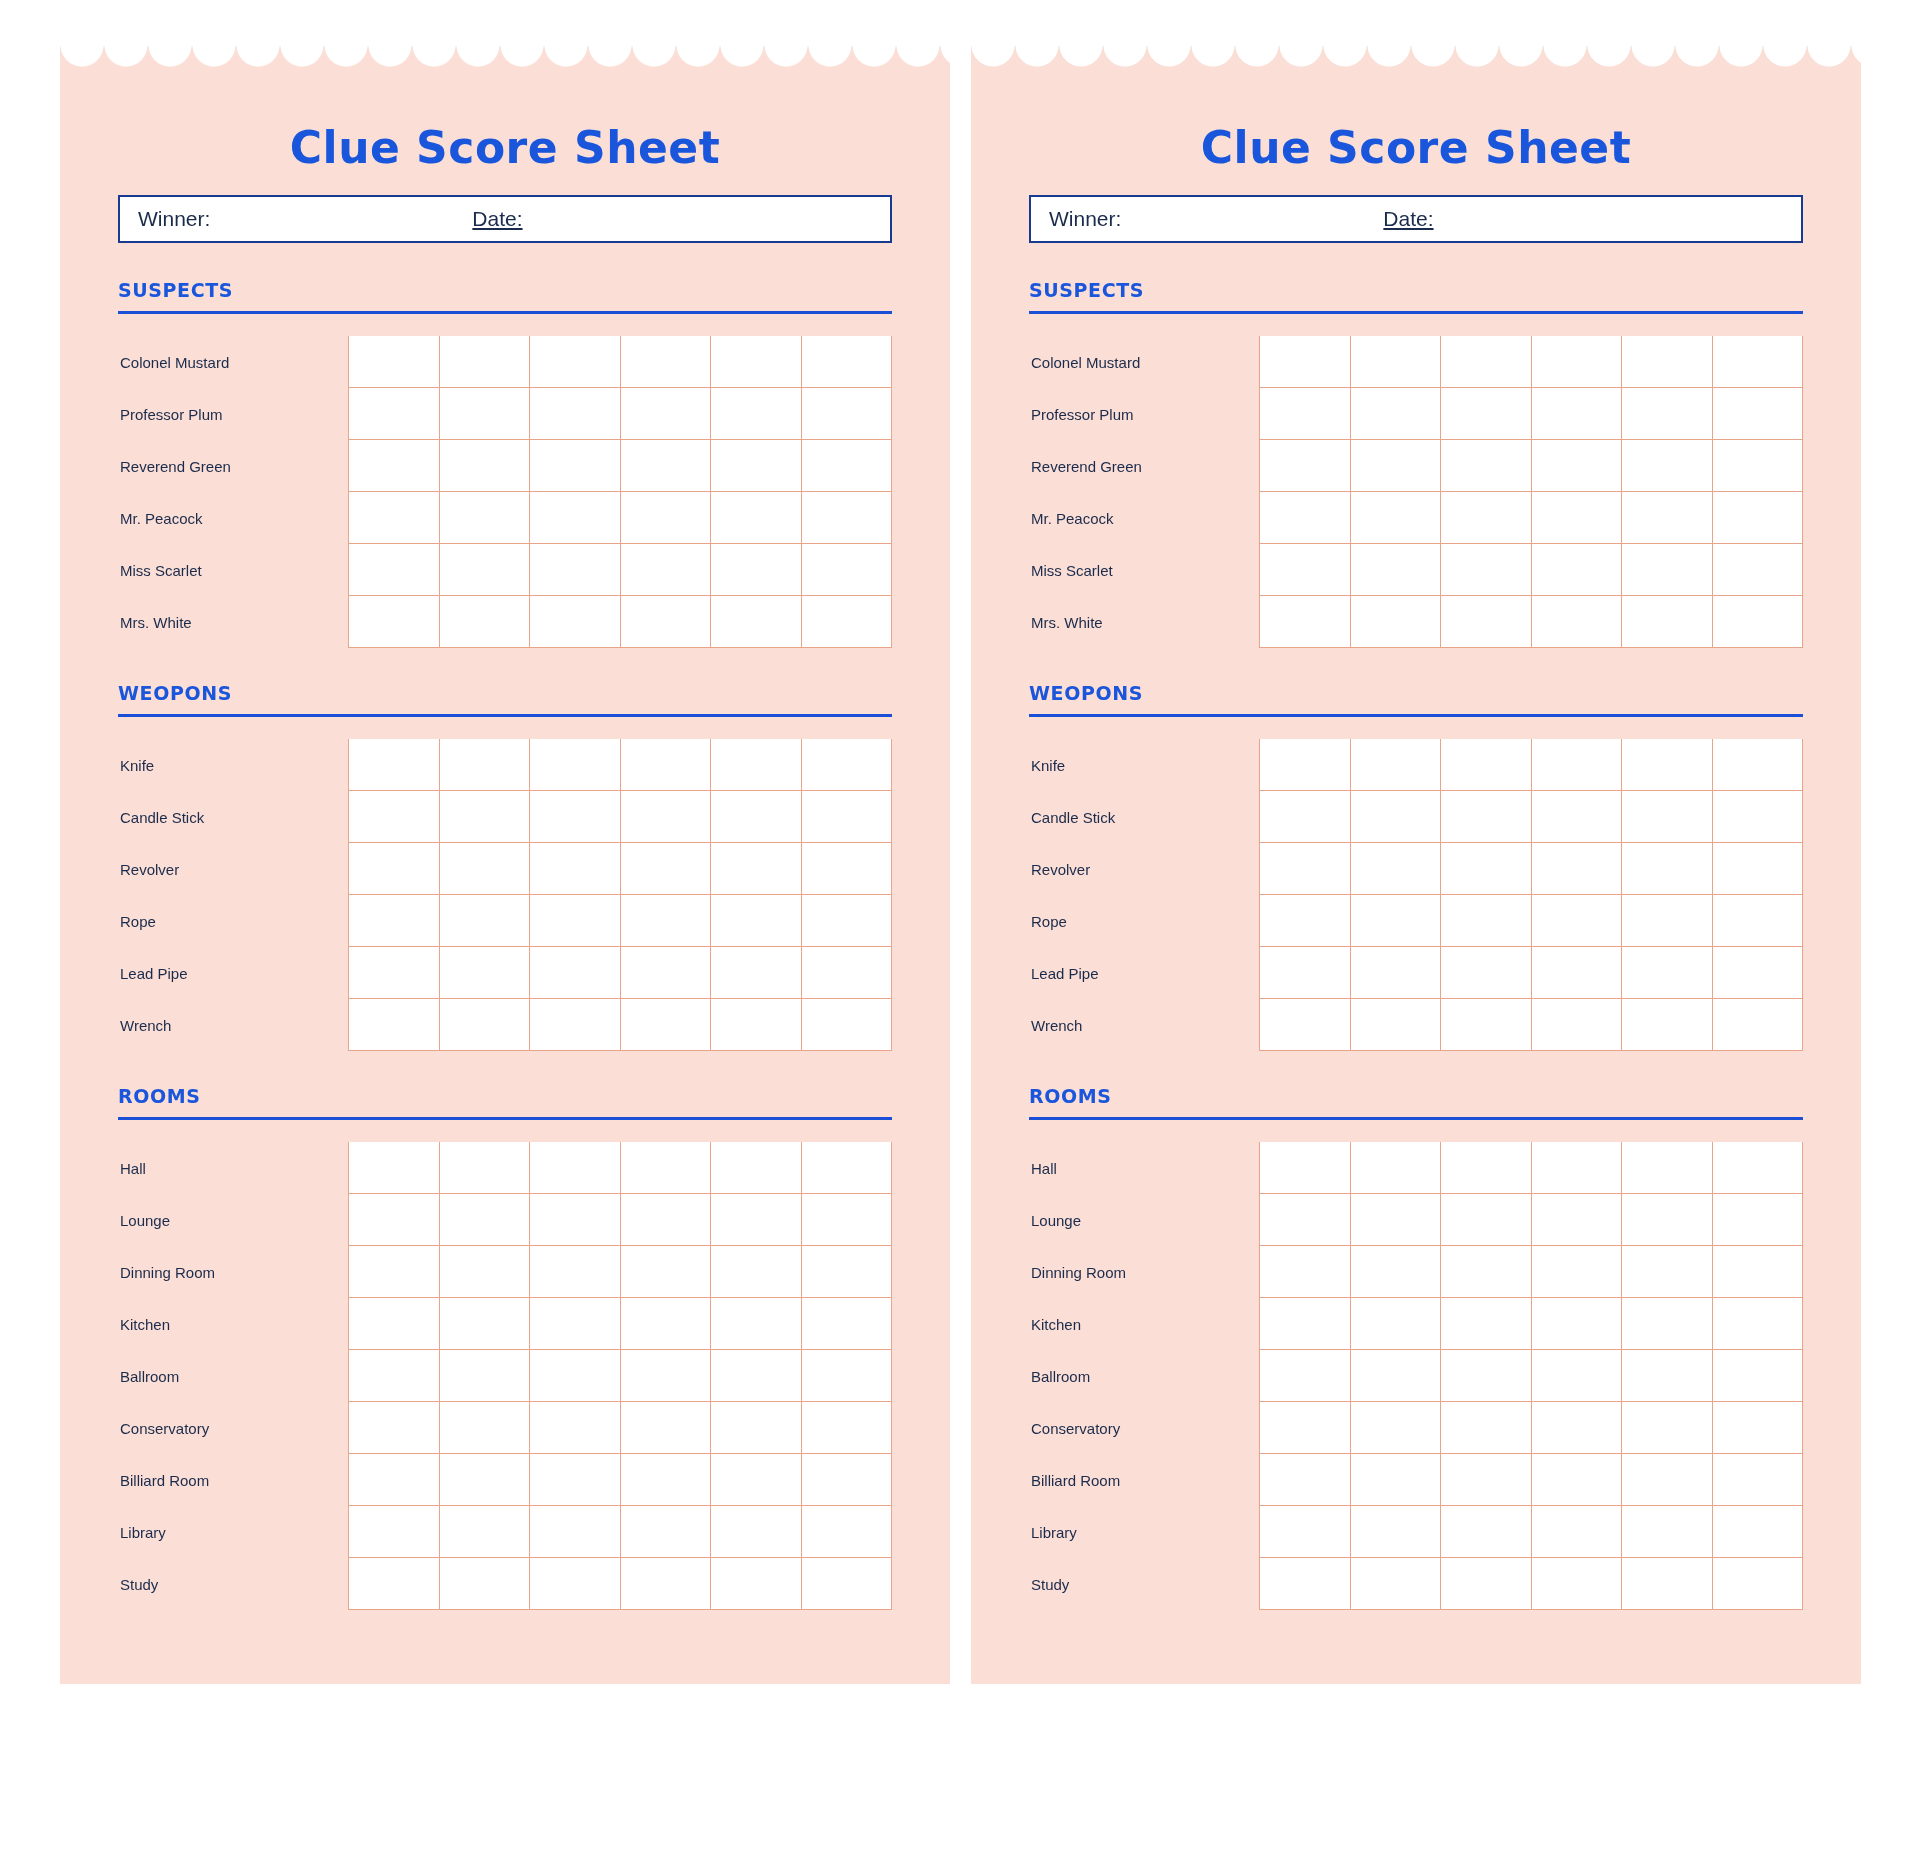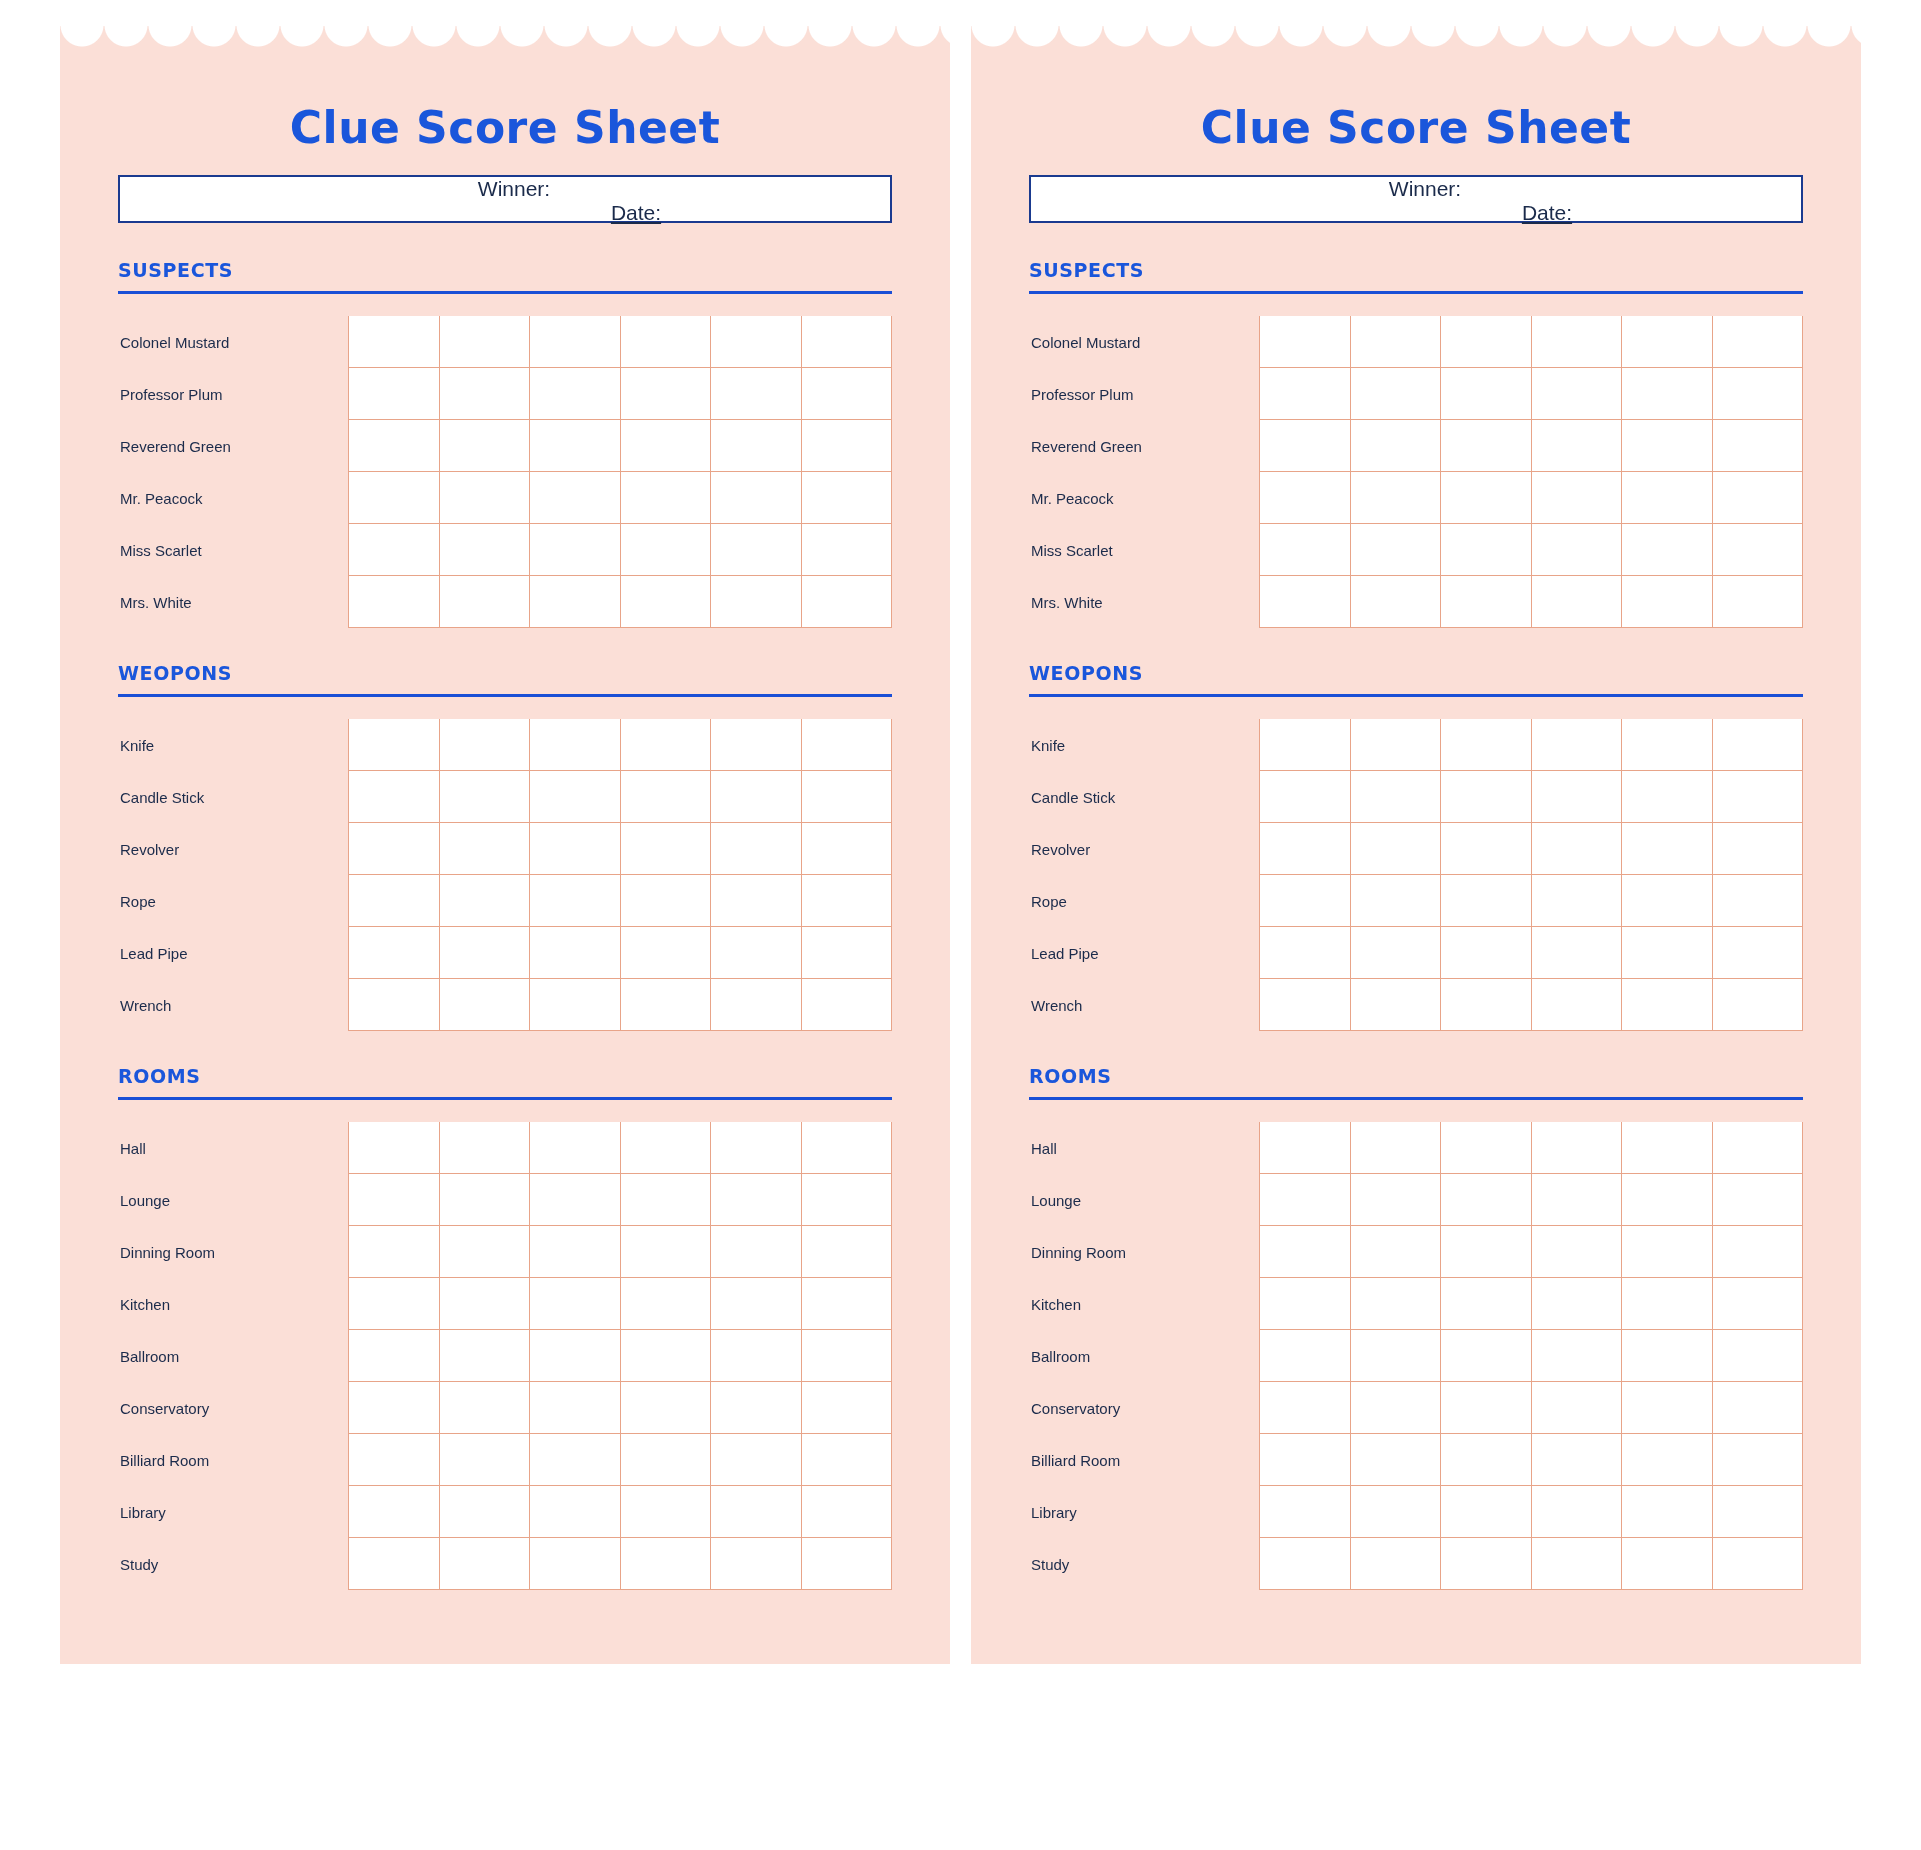--- a/index.html
+++ b/index.html
@@ -9,21 +9,21 @@
   }
   body {
     width: 1921px;
     height: 1850px;
     font-family: "Liberation Sans", sans-serif;
     overflow: hidden;
   }
   .page-wrap {
     display: flex;
     justify-content: space-between;
-    padding: 26px 60px 0 60px;
+    padding: 46px 60px 0 60px;
     box-sizing: border-box;
     width: 1921px;
   }
   .sheet {
     position: relative;
     width: 890px;
     background: #fbdfd7;
     padding: 0 0 40px 0;
     box-sizing: border-box;
   }
@@ -53,21 +53,20 @@
     font-family: "DejaVu Sans", sans-serif;
   }
   .meta-box {
     border: 2px solid #1a3a8f;
     background: #ffffff;
     height: 48px;
     display: flex;
     align-items: center;
     box-sizing: border-box;
     margin-bottom: 36px;
-    flex-direction: column;
   }
   .meta-label {
     color: #1b2b4b;
     font-size: 21px;
   }
   .meta-winner { padding-left: 18px; }
   .meta-date { padding-left: 262px; text-decoration: underline; }
 
   .section { margin-bottom: 34px; }
   .section-head {

